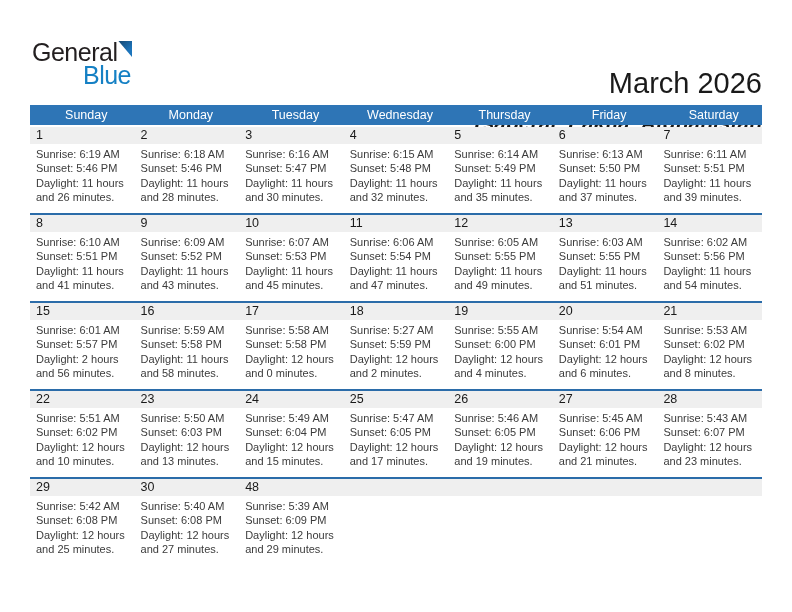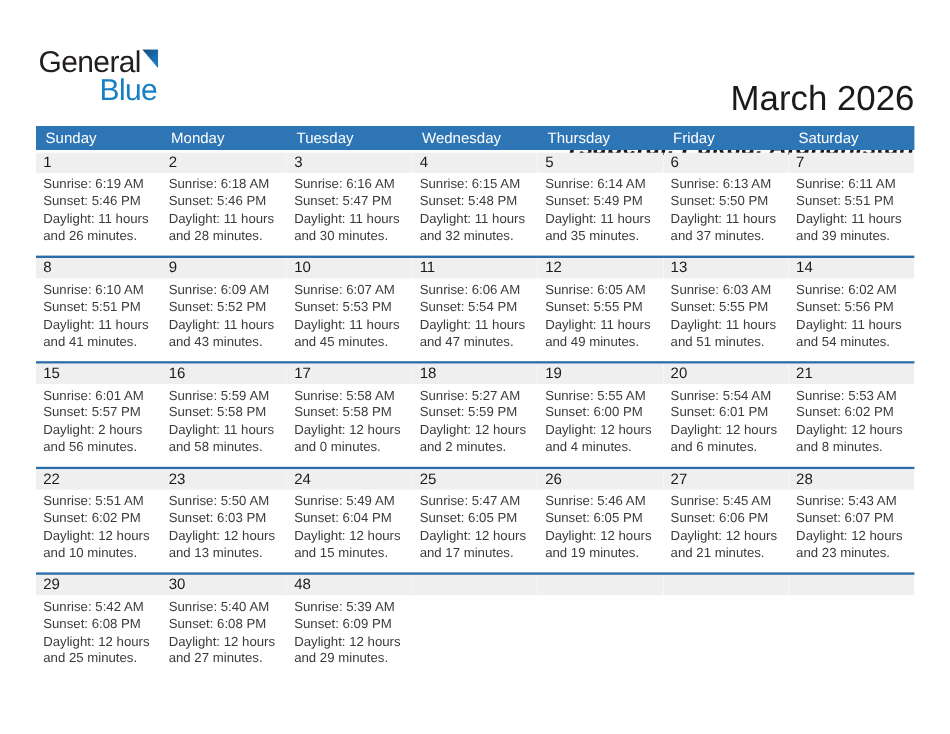--- a/index.html
+++ b/index.html
@@ -18,21 +18,21 @@
 
   
   .title-block { position:absolute; right:30px; top:36px; text-align:right;margin-top:32px; }
   .title-block h1 { font-size:29px; font-weight:400; color:#1a1a1a; line-height:1.1; }
   .subtitle { font-size:21px; font-weight:700; color:#1a1a1a; margin-top:11px;font-style:italic; }
 
   
   .calendar { position:absolute; left:30px; top:105px; width:732px; }
   .cal-header { display:grid; grid-template-columns:repeat(7,1fr); background:var(--header-blue);
     height:20px; align-items:center; }
-  .cal-header span { color:#ffffff; font-size:12.5px; padding-left:8px; }
+  .cal-header span { color:#ffffff; font-size:12.5px; padding-left:8px;text-align:center; }
 
   .week { display:grid; grid-template-columns:repeat(7,1fr); height:88px;
     border-top:2px solid var(--row-border); }
   .week:first-child { border-top-color:transparent; }
   .cell { overflow:hidden; }
   .cell-top { background:var(--strip-gray); height:17px; line-height:17px; padding-left:6px;
     font-size:12.5px; color:#1a1a1a; }
   .cell-body { padding:3px 2px 0 6px; font-size:11px; line-height:14.4px; color:#3b3b3b; }
   .cell-body div { margin:0; }
 </style>

